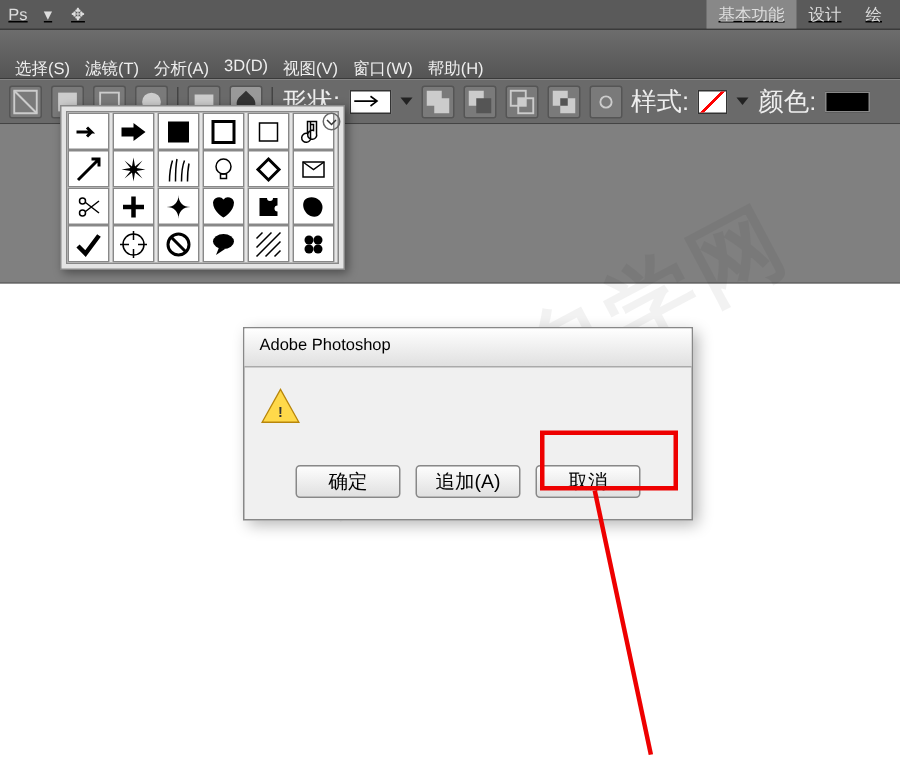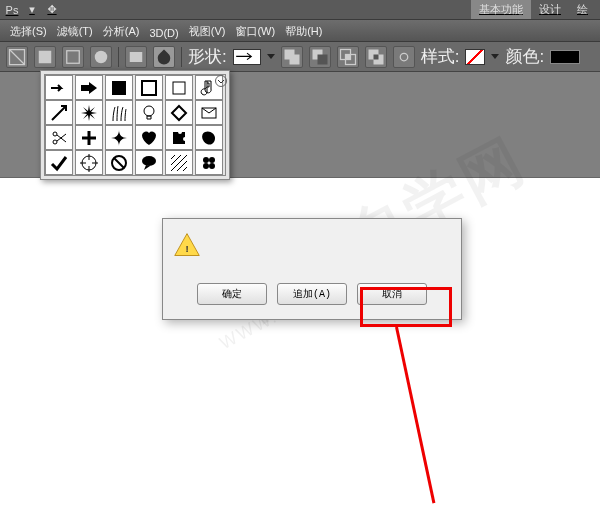--- a/index.html
+++ b/index.html
@@ -3,41 +3,41 @@
 <meta charset="utf-8">
 <style>
 *{margin:0;padding:0;box-sizing:border-box;font-family:"Microsoft YaHei",SimSun,sans-serif;font-size:11px;}
 body{width:600px;height:511px;background:#fff;overflow:hidden;position:relative;}
 .topbar{height:20px;background:#5a5a5a;display:flex;align-items:center;padding:0 4px;border-bottom:1px solid #3a3a3a;text-decoration:underline;}
 .top-left{display:flex;gap:4px;}
 .top-icon{width:16px;height:16px;display:flex;align-items:center;justify-content:center;color:#ddd;}
 .top-right{margin-left:auto;display:flex;justify-content:flex-end;}
 .top-tab{padding:2px 8px;color:#ddd;font-size:11px;}
 .top-tab.active{background:#888;}
-.menubar{height:22px;background:linear-gradient(#6d6d6d,#555);display:flex;align-items:flex-end;padding:0 6px;gap:2px;border-bottom:1px solid #3a3a3a;}
+.menubar{height:22px;background:linear-gradient(#6d6d6d,#555);display:flex;align-items:flex-start;padding:16px 6px;gap:2px;border-bottom:1px solid #3a3a3a;}
 .menu-item{color:#eee;padding:2px 4px;font-size:11px;cursor:default;}
 .optionbar{height:30px;background:#6a6a6a;display:flex;align-items:center;padding:0 6px;gap:6px;border-bottom:1px solid #444;}
 .opt-btn{width:22px;height:22px;background:#7a7a7a;border:1px solid #555;border-radius:2px;display:flex;align-items:center;justify-content:center;}
 .opt-label{color:#eee;font-size:17px;}
 .arrow-swatch{width:28px;height:16px;background:#fff;border:1px solid #333;display:flex;align-items:center;justify-content:center;}
 .dropdown-arrow{width:0;height:0;border-left:4px solid transparent;border-right:4px solid transparent;border-top:5px solid #222;}
 .color-swatch{width:30px;height:14px;background:#000;border:1px solid #888;}
 .canvas-area{height:106px;background:#808080;border-bottom:1px solid #666;}
 .shapes-panel{position:absolute;left:40px;top:70px;width:190px;background:#e4e4e4;border:1px solid #888;box-shadow:2px 2px 6px rgba(0,0,0,.4);}
 .shapes-grid{display:grid;grid-template-columns:repeat(6,1fr);border:1px solid #888;margin:3px;}
 .shape-cell{width:28px;height:25px;background:#fff;border:1px solid #888;display:flex;align-items:center;justify-content:center;overflow:hidden;}
 .shape-cell svg{width:20px;height:20px;}
 .panel-side{position:absolute;right:2px;top:4px;width:12px;height:12px;border:1px solid #666;border-radius:50%;display:flex;align-items:center;justify-content:center;}
 .dialog{position:absolute;left:162px;top:218px;width:300px;background:#f0f0f0;border:1px solid #888;box-shadow:3px 3px 10px rgba(0,0,0,.3);}
 .dialog-title{height:26px;background:linear-gradient(#fff,#e0e0e0);border-bottom:1px solid #aaa;padding:5px 10px;font-size:11px;}
 .dialog-body{padding:12px 10px;display:flex;align-items:center;gap:10px;}
 .warn-icon svg{width:28px;height:28px;}
 .dialog-msg{font-size:11px;color:#222;}
 .dialog-buttons{display:flex;justify-content:center;gap:10px;padding:10px 14px 14px;}
-.dlg-btn{width:70px;height:22px;background:linear-gradient(#fdfdfd,#e0e0e0);border:1px solid #888;border-radius:3px;font-size:10px;display:flex;align-items:center;justify-content:center;cursor:pointer;font-family:Liberation Mono, monospace;}
+.dlg-btn{width:70px;height:22px;background:linear-gradient(#fdfdfd,#e0e0e0);border:1px solid #888;border-radius:3px;font-size:13px;display:flex;align-items:center;justify-content:center;cursor:pointer;}
 .highlight-box{position:absolute;left:360px;top:287px;width:92px;height:40px;border:3px solid #e00;}
 .arrow-line{position:absolute;left:395px;top:327px;width:3px;height:180px;background:#e00;transform:rotate(-12deg);transform-origin:top;}
 .watermark{position:absolute;left:220px;top:190px;font-size:60px;color:rgba(0,0,0,.05);transform:rotate(-28deg);pointer-events:none;font-weight:bold;letter-spacing:4px;}
 .watermark2{position:absolute;left:210px;top:290px;font-size:18px;color:rgba(0,0,0,.06);transform:rotate(-28deg);pointer-events:none;letter-spacing:2px;}
 </style>
 </head>
 <body>
 
 <div class="topbar">
   <div class="top-left">
@@ -282,20 +282,21 @@
           <circle cx="13" cy="13" r="3" fill="#000"></circle>
         </svg>
       </div>
   </div>
 </div>
 
 <div class="watermark">软件自学网</div>
 <div class="watermark2">WWW.RJZXW.COM</div>
 
 <div class="dialog">
+  <div class="dialog-title">Adobe Photoshop</div>
   <div class="dialog-body">
     <div class="warn-icon">
       <svg viewBox="0 0 32 32">
           <path d="M16 3L2 28h28L16 3z" fill="#ffd94a" stroke="#b8860b"></path>
           <text x="16" y="24" text-anchor="middle" font-size="18" fill="#333" font-weight="bold">!</text>
         </svg>
     </div>
   </div>
   <div class="dialog-buttons">
     <div class="dlg-btn">确定</div>

